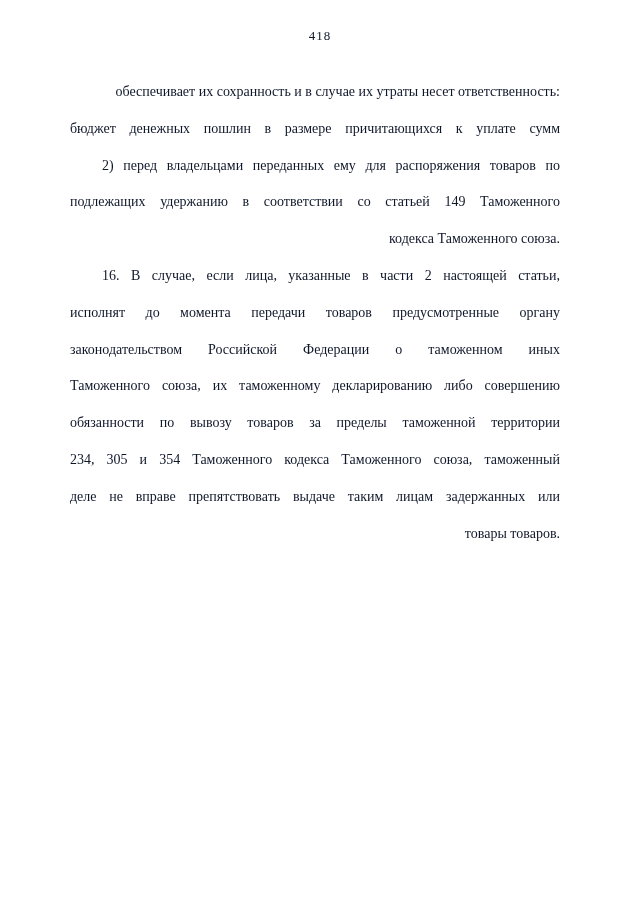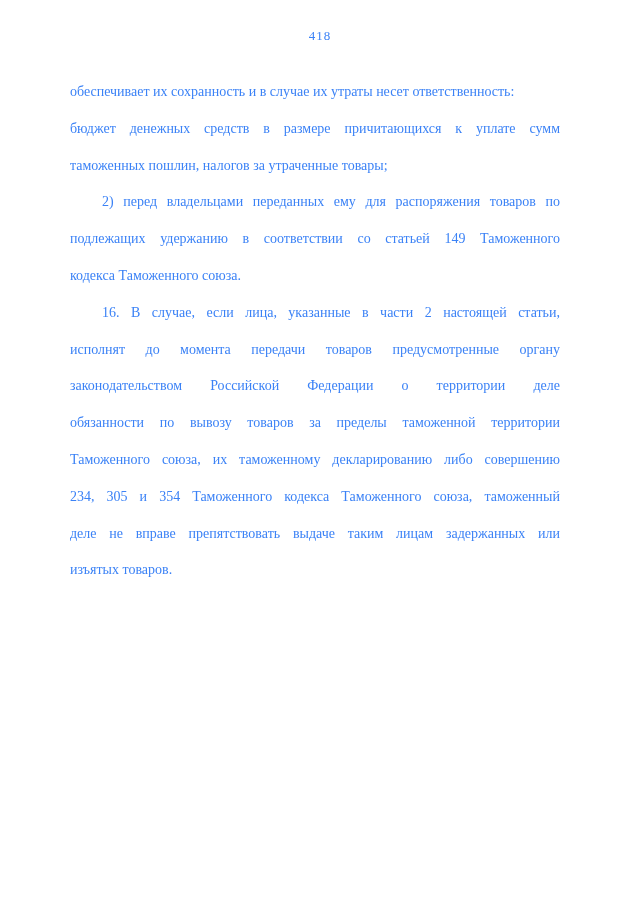--- a/index.html
+++ b/index.html
@@ -6,21 +6,21 @@
     margin: 0;
     padding: 0;
     background: #ffffff;
   }
   .page {
     position: relative;
     width: 640px;
     height: 671px;
     background: #ffffff;
     font-family: "Liberation Serif", "DejaVu Serif", serif;
-    color: #3b82f6;
+    color: #0f172a;
     overflow: hidden;
     border-radius: 19px;
   }
   .page-number {
     position: absolute;
     top: 28px;
     left: 0;
     width: 640px;
     text-align: center;
     font-size: 13px;
@@ -35,21 +35,21 @@
   .paragraph {
     margin: 0;
     padding: 0;
   }
   .line {
     height: 36.8px;
     line-height: 36.8px;
     font-size: 14px;
     white-space: nowrap;
     overflow: hidden;
-    text-align: left;
+    text-align: right;
   }
   .line.just {
     text-align: justify;
     white-space: normal;
   }
   .line.just::after {
     content: "";
     display: inline-block;
     width: 100%;
     height: 0;
@@ -65,35 +65,34 @@
 
   <div class="page-number">418</div>
 
   <div class="content">
 
     <div class="paragraph">
       <div class="line">обеспечивает их сохранность и в случае их утраты несет ответственность:</div>
     </div>
 
     <div class="paragraph">
-      <div class="line just">бюджет денежных средств в размере причитающихся к уплате сумм</div>
-      <div class="line">таможенных пошлин, налогов за утраченные товары;</div>
+      <div class="line just">бюджет денежных пошлин в размере причитающихся к уплате сумм</div>
     </div>
 
     <div class="paragraph">
       <div class="line indent just">2) перед владельцами переданных ему для распоряжения товаров по</div>
       <div class="line just">подлежащих удержанию в соответствии со статьей 149 Таможенного</div>
       <div class="line">кодекса Таможенного союза.</div>
     </div>
 
     <div class="paragraph">
       <div class="line indent just">16. В случае, если лица, указанные в части 2 настоящей статьи,</div>
       <div class="line just">исполнят до момента передачи товаров предусмотренные органу</div>
-      <div class="line just">законодательством Российской Федерации о территории деле</div>
+      <div class="line just">законодательством Российской Федерации о таможенном иных</div>
+      <div class="line just">Таможенного союза, их таможенному декларированию либо совершению</div>
       <div class="line just">обязанности по вывозу товаров за пределы таможенной территории</div>
-      <div class="line just">Таможенного союза, их таможенному декларированию либо совершению</div>
       <div class="line just">234, 305 и 354 Таможенного кодекса Таможенного союза, таможенный</div>
       <div class="line just">деле не вправе препятствовать выдаче таким лицам задержанных или</div>
-      <div class="line">изъятых товаров.</div>
+      <div class="line">товары товаров.</div>
     </div>
 
   </div>
 </div>
 
 </body></html>

